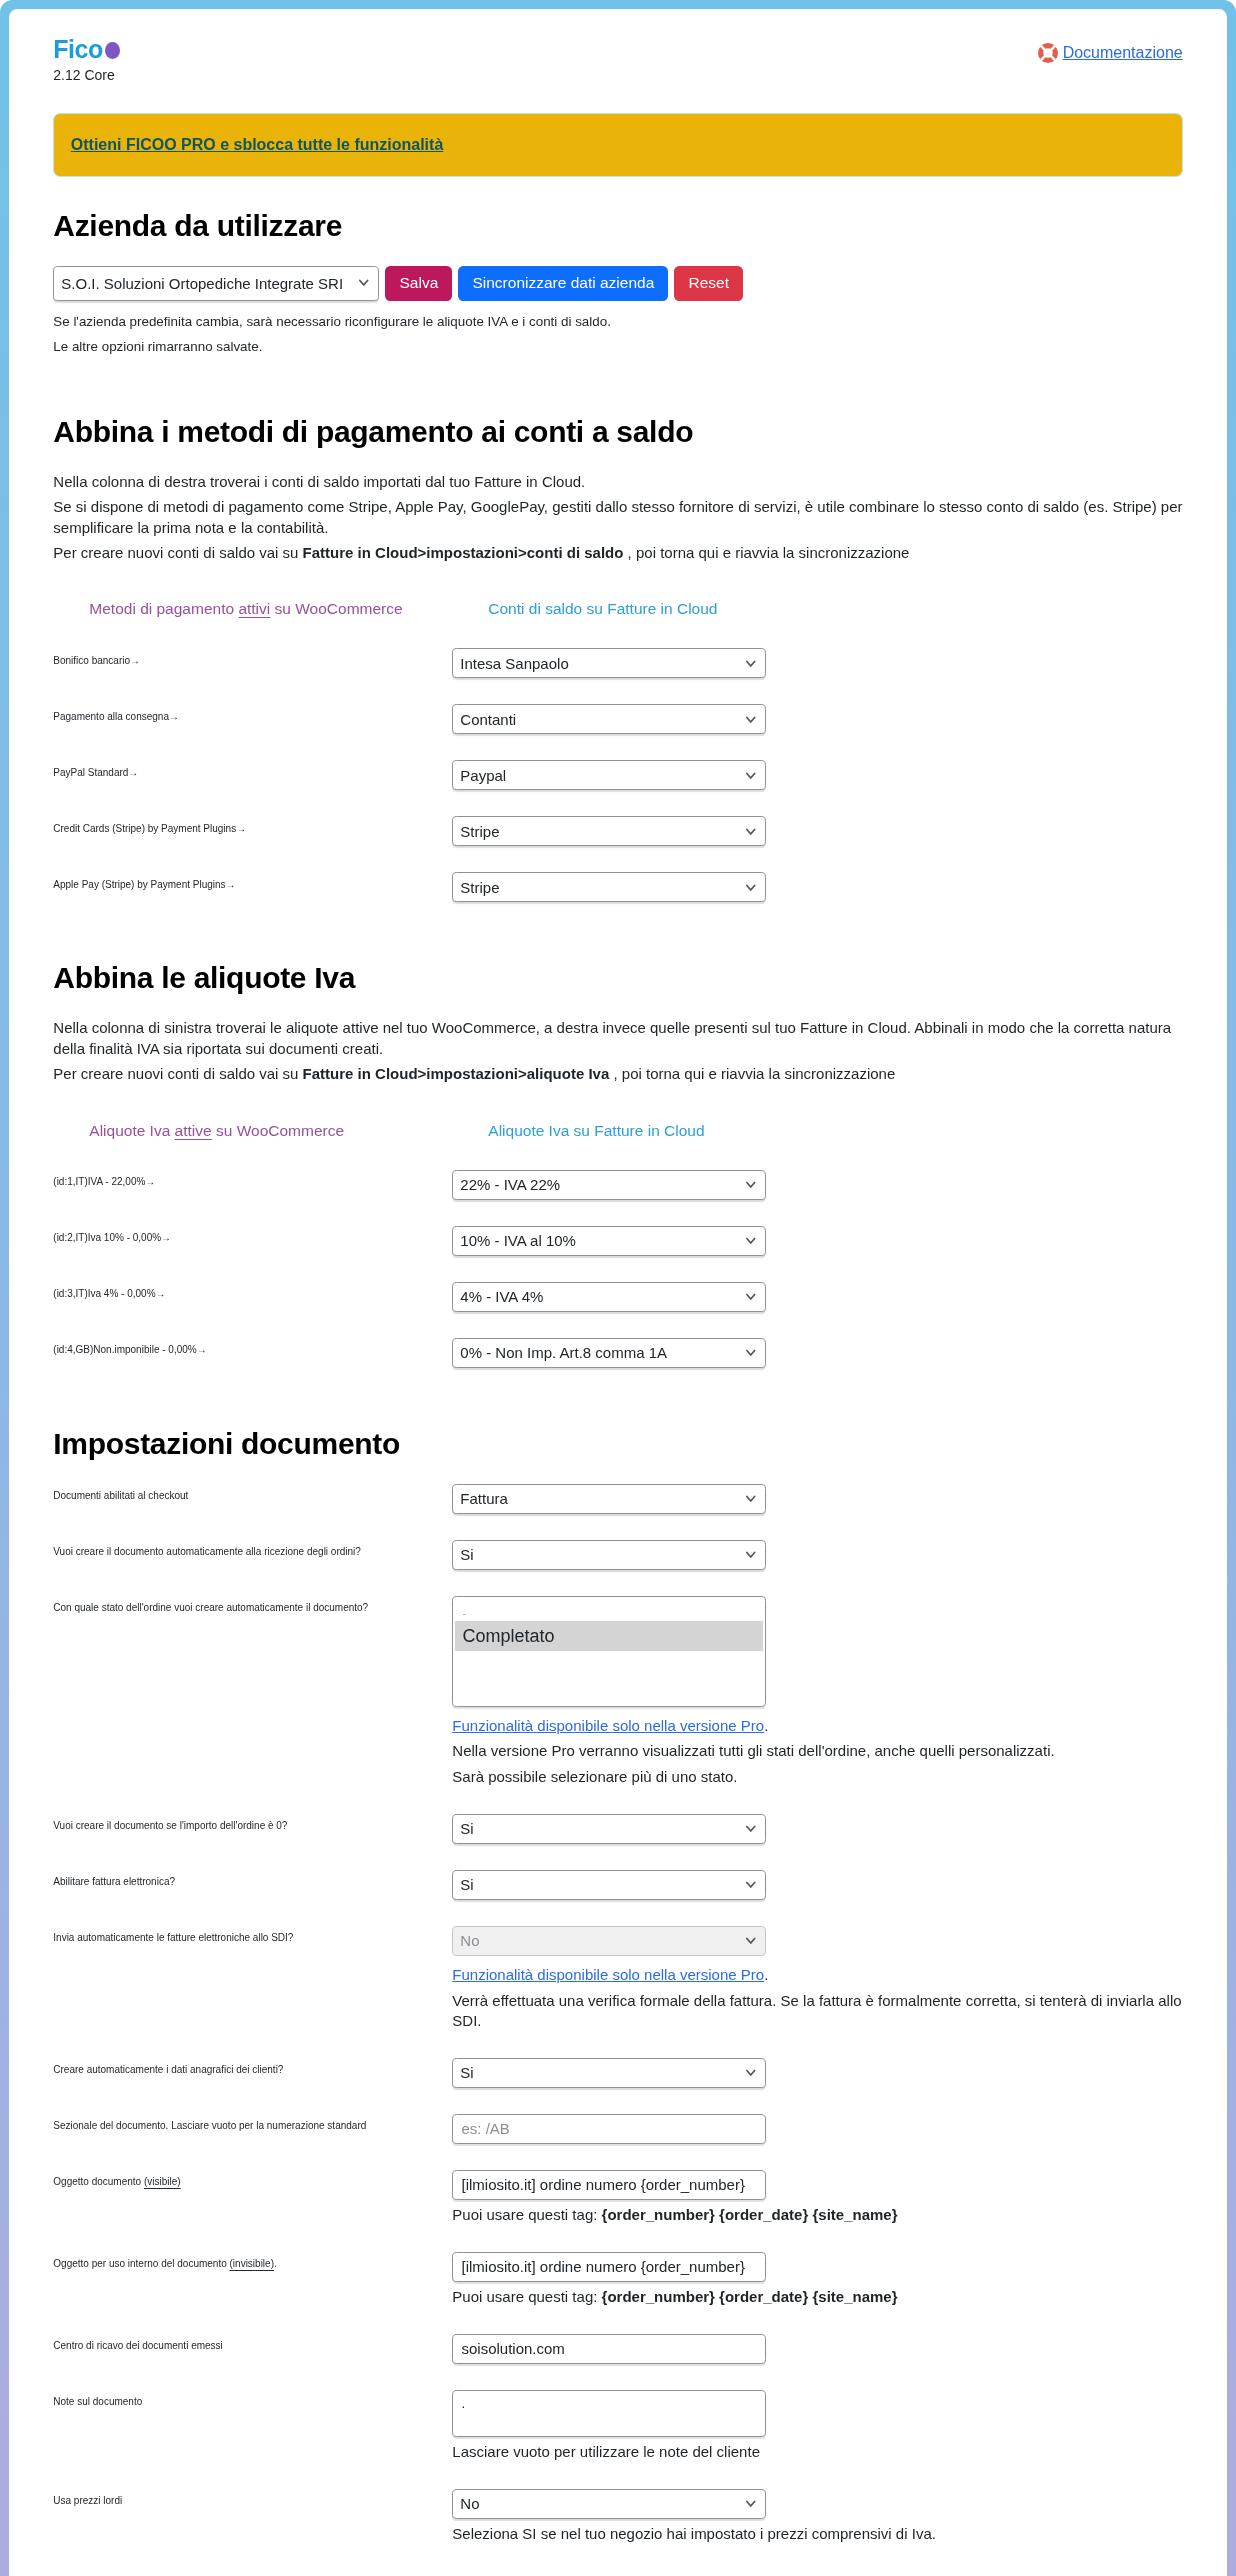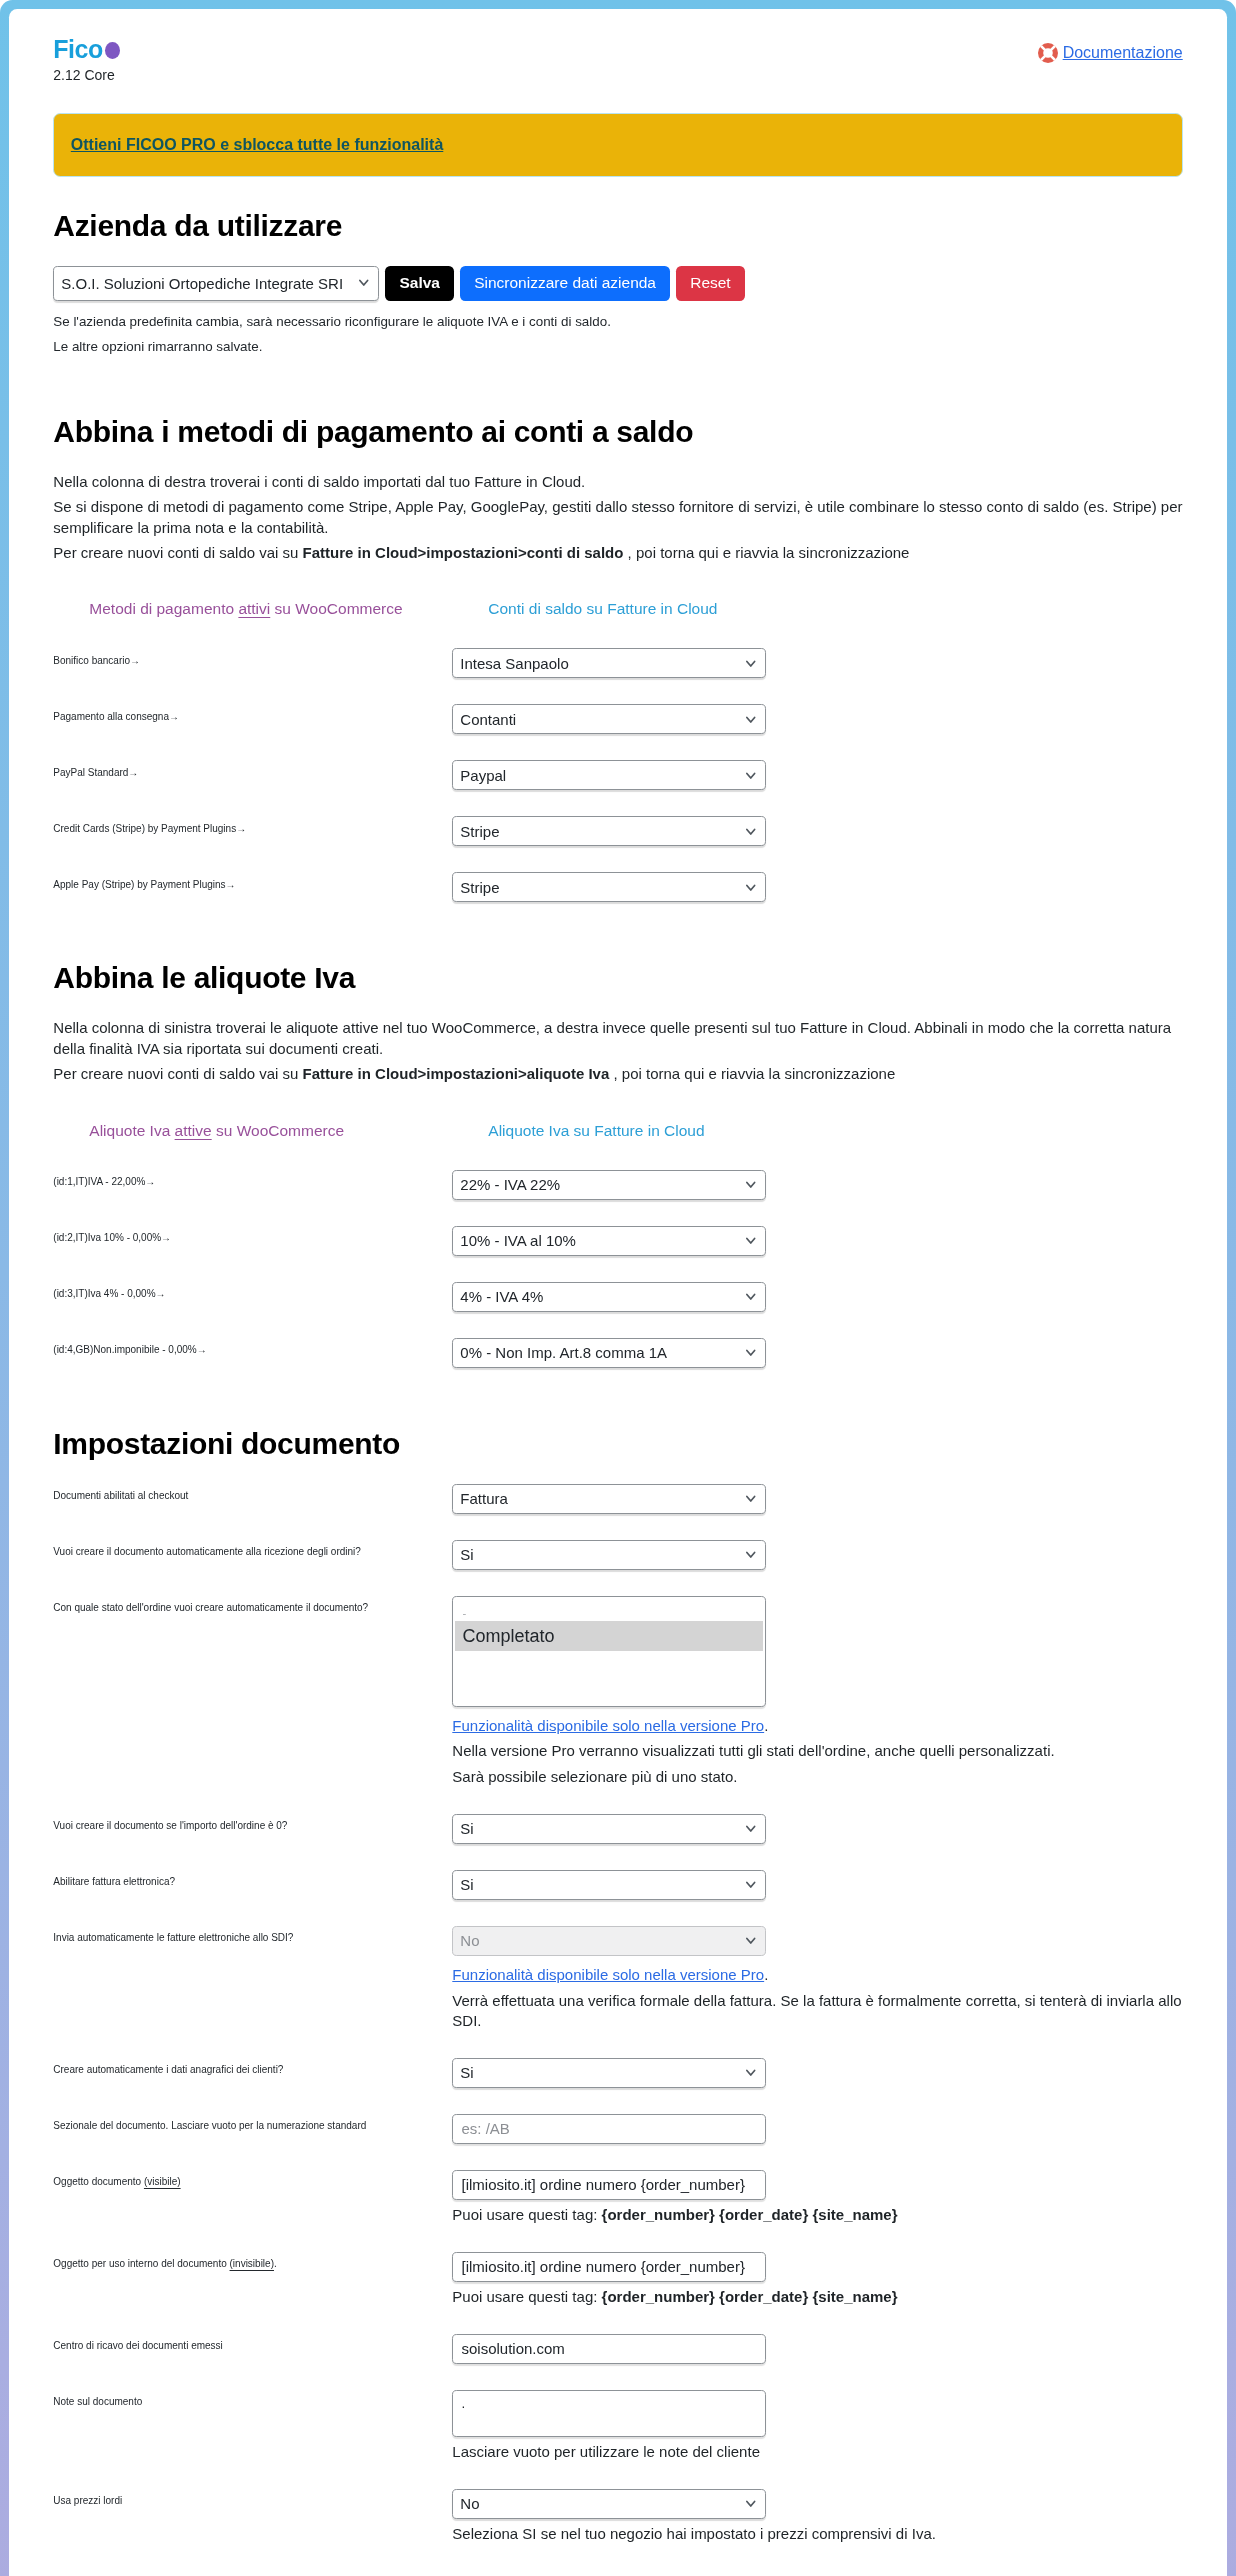--- a/index.html
+++ b/index.html
@@ -24,21 +24,21 @@
   h2.section-title.first{margin-top:32px;}
 
   .company-line{display:flex;align-items:stretch;gap:6.2px;margin-top:4.1px;}
   .select-field{width:314px;height:30px;background:#fff;border:1px solid #8d9297;border-radius:4.6px;
     display:flex;align-items:center;justify-content:space-between;padding:0 7px;font-size:15px;color:#21262b;
     box-shadow:0 1.5px 1px rgba(0,0,0,.14);cursor:pointer;}
   .select-field .select-value{white-space:nowrap;overflow:hidden;text-overflow:clip;}
   .company-select{width:326px;height:35px;}
   .chev{width:15.5px;height:15.5px;flex:0 0 auto;margin-left:5.2px;}
   .btn{border:none;border-radius:5.2px;color:#fff;font-size:15.5px;padding:0 14px;height:35px;font-family:inherit;cursor:pointer;}
-  .btn.green{background:#000000;font-weight:bold;}
+  .btn.green{background:#be185d;}
   .btn.blue{background:#0d6efd;}
   .btn.red{background:#dc3545;}
   .small-note{font-size:13.4px;color:#23282d;margin-top:7.2px;line-height:1.35;}
   .small-note.firstnote{margin-top:12.4px;}
 
   .para{font-size:15px;line-height:1.38;margin-bottom:4.1px;color:#1e2327;}
 
   .map-headers{display:flex;margin:37px 0 30px;font-size:15.5px;}
   .map-headers .left{flex:0 0 399px;color:#98509a;padding-right:31px;margin-left:36px;}
   .map-headers .right{color:#2d9fd6;}

